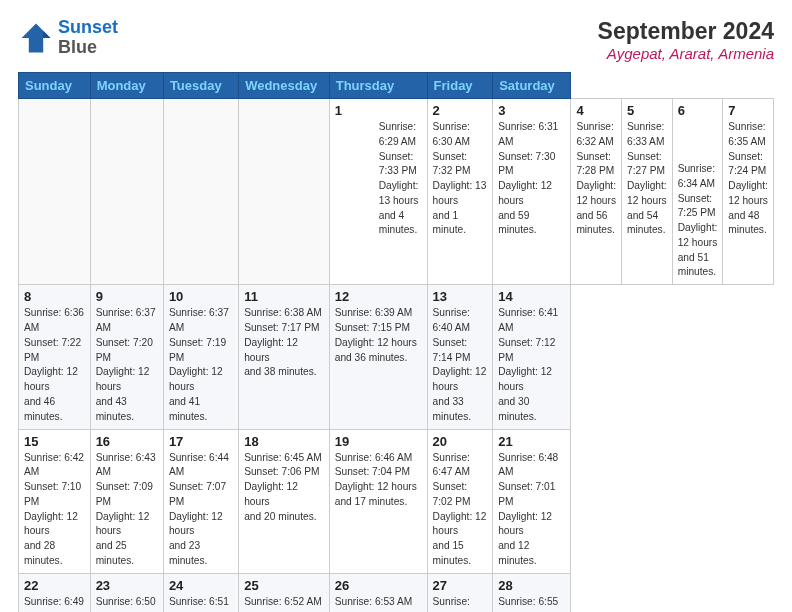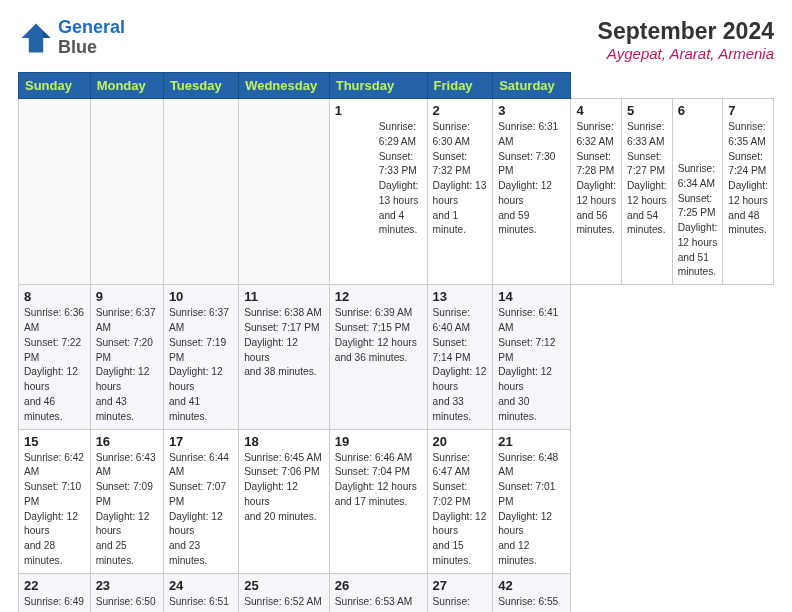--- a/index.html
+++ b/index.html
@@ -55,21 +55,21 @@
       font-style: italic;
     }
     .calendar {
       width: 100%;
       border-collapse: collapse;
       flex: 1;
       font-size: 10.5px;
     }
     .calendar th {
       background: #2563a8;
-      color: #bef264;
+      color: #7dd3fc;
       padding: 5px 6px;
       text-align: left;
       font-size: 13px;
       font-weight: bold;
       border: 1px solid #1a4f8a;
     }
     .calendar td {
       border: 1px solid #ccc;
       vertical-align: top;
       padding: 4px 5px;
@@ -100,21 +100,21 @@
 <body>
 
 <div class="page">
   <div class="header">
     <div class="logo">
       <svg class="logo-icon" viewBox="0 0 40 40">
         <polygon points="20,4 36,20 28,20 28,36 12,36 12,20 4,20" fill="#2563a8"></polygon>
         <polygon points="20,4 36,20 28,20 28,12" fill="#1a4f8a"></polygon>
       </svg>
       <div class="logo-text">
-        <span>General</span><br>
+        <span>Sunset</span><br>
         <span style="color:#555">Blue</span>
       </div>
     </div>
     <div class="title-block">
       <div class="month-title">September 2024</div>
       <div class="location-title">Aygepat, Ararat, Armenia</div>
     </div>
   </div>
 
   <table class="calendar">
@@ -324,21 +324,21 @@
 and 59 minutes.</div>
           </td>
           <td>
             <span class="day-num">27</span>
             <div class="day-info" style="white-space: pre-line;">Sunrise: 6:54 AM
 Sunset: 6:51 PM
 Daylight: 11 hours
 and 57 minutes.</div>
           </td>
           <td>
-            <span class="day-num">42</span>
+            <span class="day-num">28</span>
             <div class="day-info" style="white-space: pre-line;">Sunrise: 6:55 AM
 Sunset: 6:49 PM
 Daylight: 11 hours
 and 54 minutes.</div>
           </td>
         </tr>
       </tbody>
   </table>
 </div>
 

